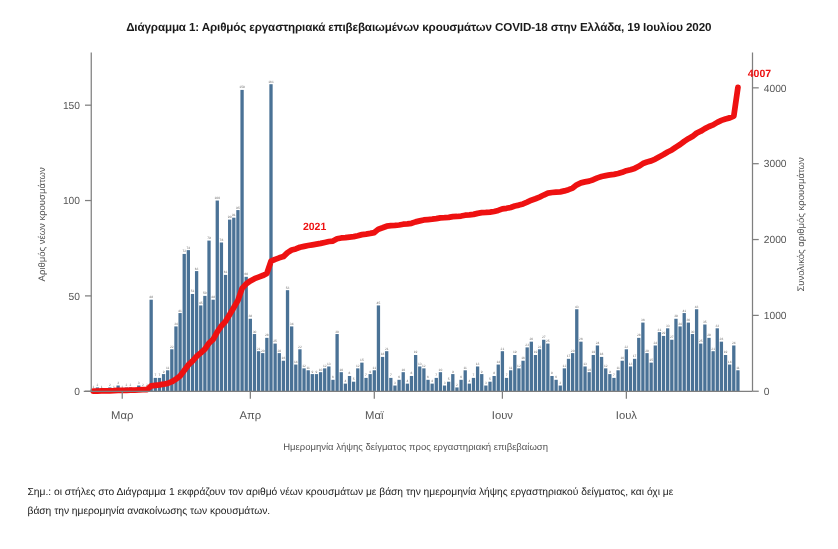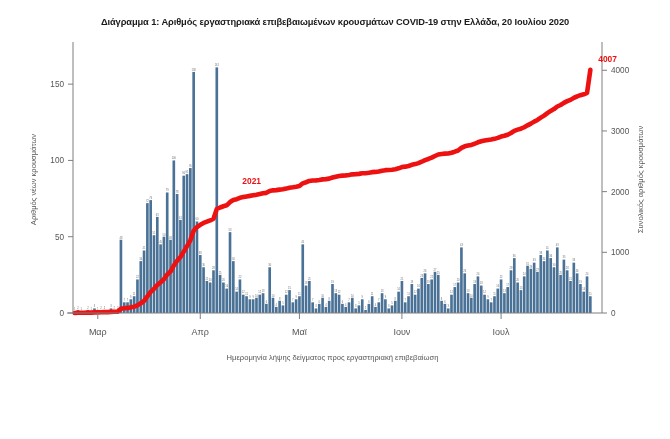--- a/index.html
+++ b/index.html
@@ -27,21 +27,21 @@
   #footnote{
     position:absolute;left:22px;top:386px;width:630px;
     font-size:8.2px;line-height:15px;color:#1a1a1a;
   }
 </style>
 </head>
 <body>
 
 <div id="figure">
 
-  <div id="chart-title">Διάγραμμα 1: Αριθμός εργαστηριακά επιβεβαιωμένων κρουσμάτων COVID-19 στην Ελλάδα, 20 Ιουλίου 2020</div>
+  <div id="chart-title">Διάγραμμα 1: Αριθμός εργαστηριακά επιβεβαιωμένων κρουσμάτων COVID-18 στην Ελλάδα, 19 Ιουλίου 2020</div>
 
   <svg id="plot-svg" width="670" height="439">
     <g id="svg-root">
         <rect x="73.33" y="311.47" width="2.64" height="1.53" class="bar"></rect>
         <text x="74.65" y="310.27" class="bar-label">1</text>
         <rect x="76.64" y="309.95" width="2.64" height="3.05" class="bar"></rect>
         <text x="77.96" y="308.75" class="bar-label">2</text>
         <rect x="79.94" y="311.47" width="2.64" height="1.53" class="bar"></rect>
         <text x="81.26" y="310.27" class="bar-label">1</text>
         <rect x="86.55" y="309.95" width="2.64" height="3.05" class="bar"></rect>
@@ -381,14 +381,18 @@
         <line x1="501.0923566878981" y1="313" x2="501.0923566878981" y2="319" class="tick"></line>
         <text x="501.0923566878981" y="335" class="month-label" text-anchor="middle">Ιουλ</text>
         <text x="36" y="179.5" class="axis-title" text-anchor="middle" transform="rotate(-90 36 179.5)">Αριθμός νέων κρουσμάτων</text>
         <text x="643" y="179.5" class="axis-title" text-anchor="middle" transform="rotate(-90 643 179.5)">Συνολικός αριθμός κρουσμάτων</text>
         <text x="332.5" y="360" class="axis-title" text-anchor="middle">Ημερομηνία λήψης δείγματος προς εργαστηριακή επιβεβαίωση</text>
         <text x="261.00" y="184.36" class="annot" text-anchor="end">2021</text>
         <text x="607.57" y="61.85" class="annot" text-anchor="middle">4007</text>
       </g>
   </svg>
 
+  <div id="footnote">
+    <div>Σημ.: οι στήλες στο Διάγραμμα 1 εκφράζουν τον αριθμό νέων κρουσμάτων με βάση την ημερομηνία λήψης εργαστηριακού δείγματος, και όχι με</div>
+    <div>βάση την ημερομηνία ανακοίνωσης των κρουσμάτων.</div>
+  </div>
 
 </div>
 
 </body></html>

